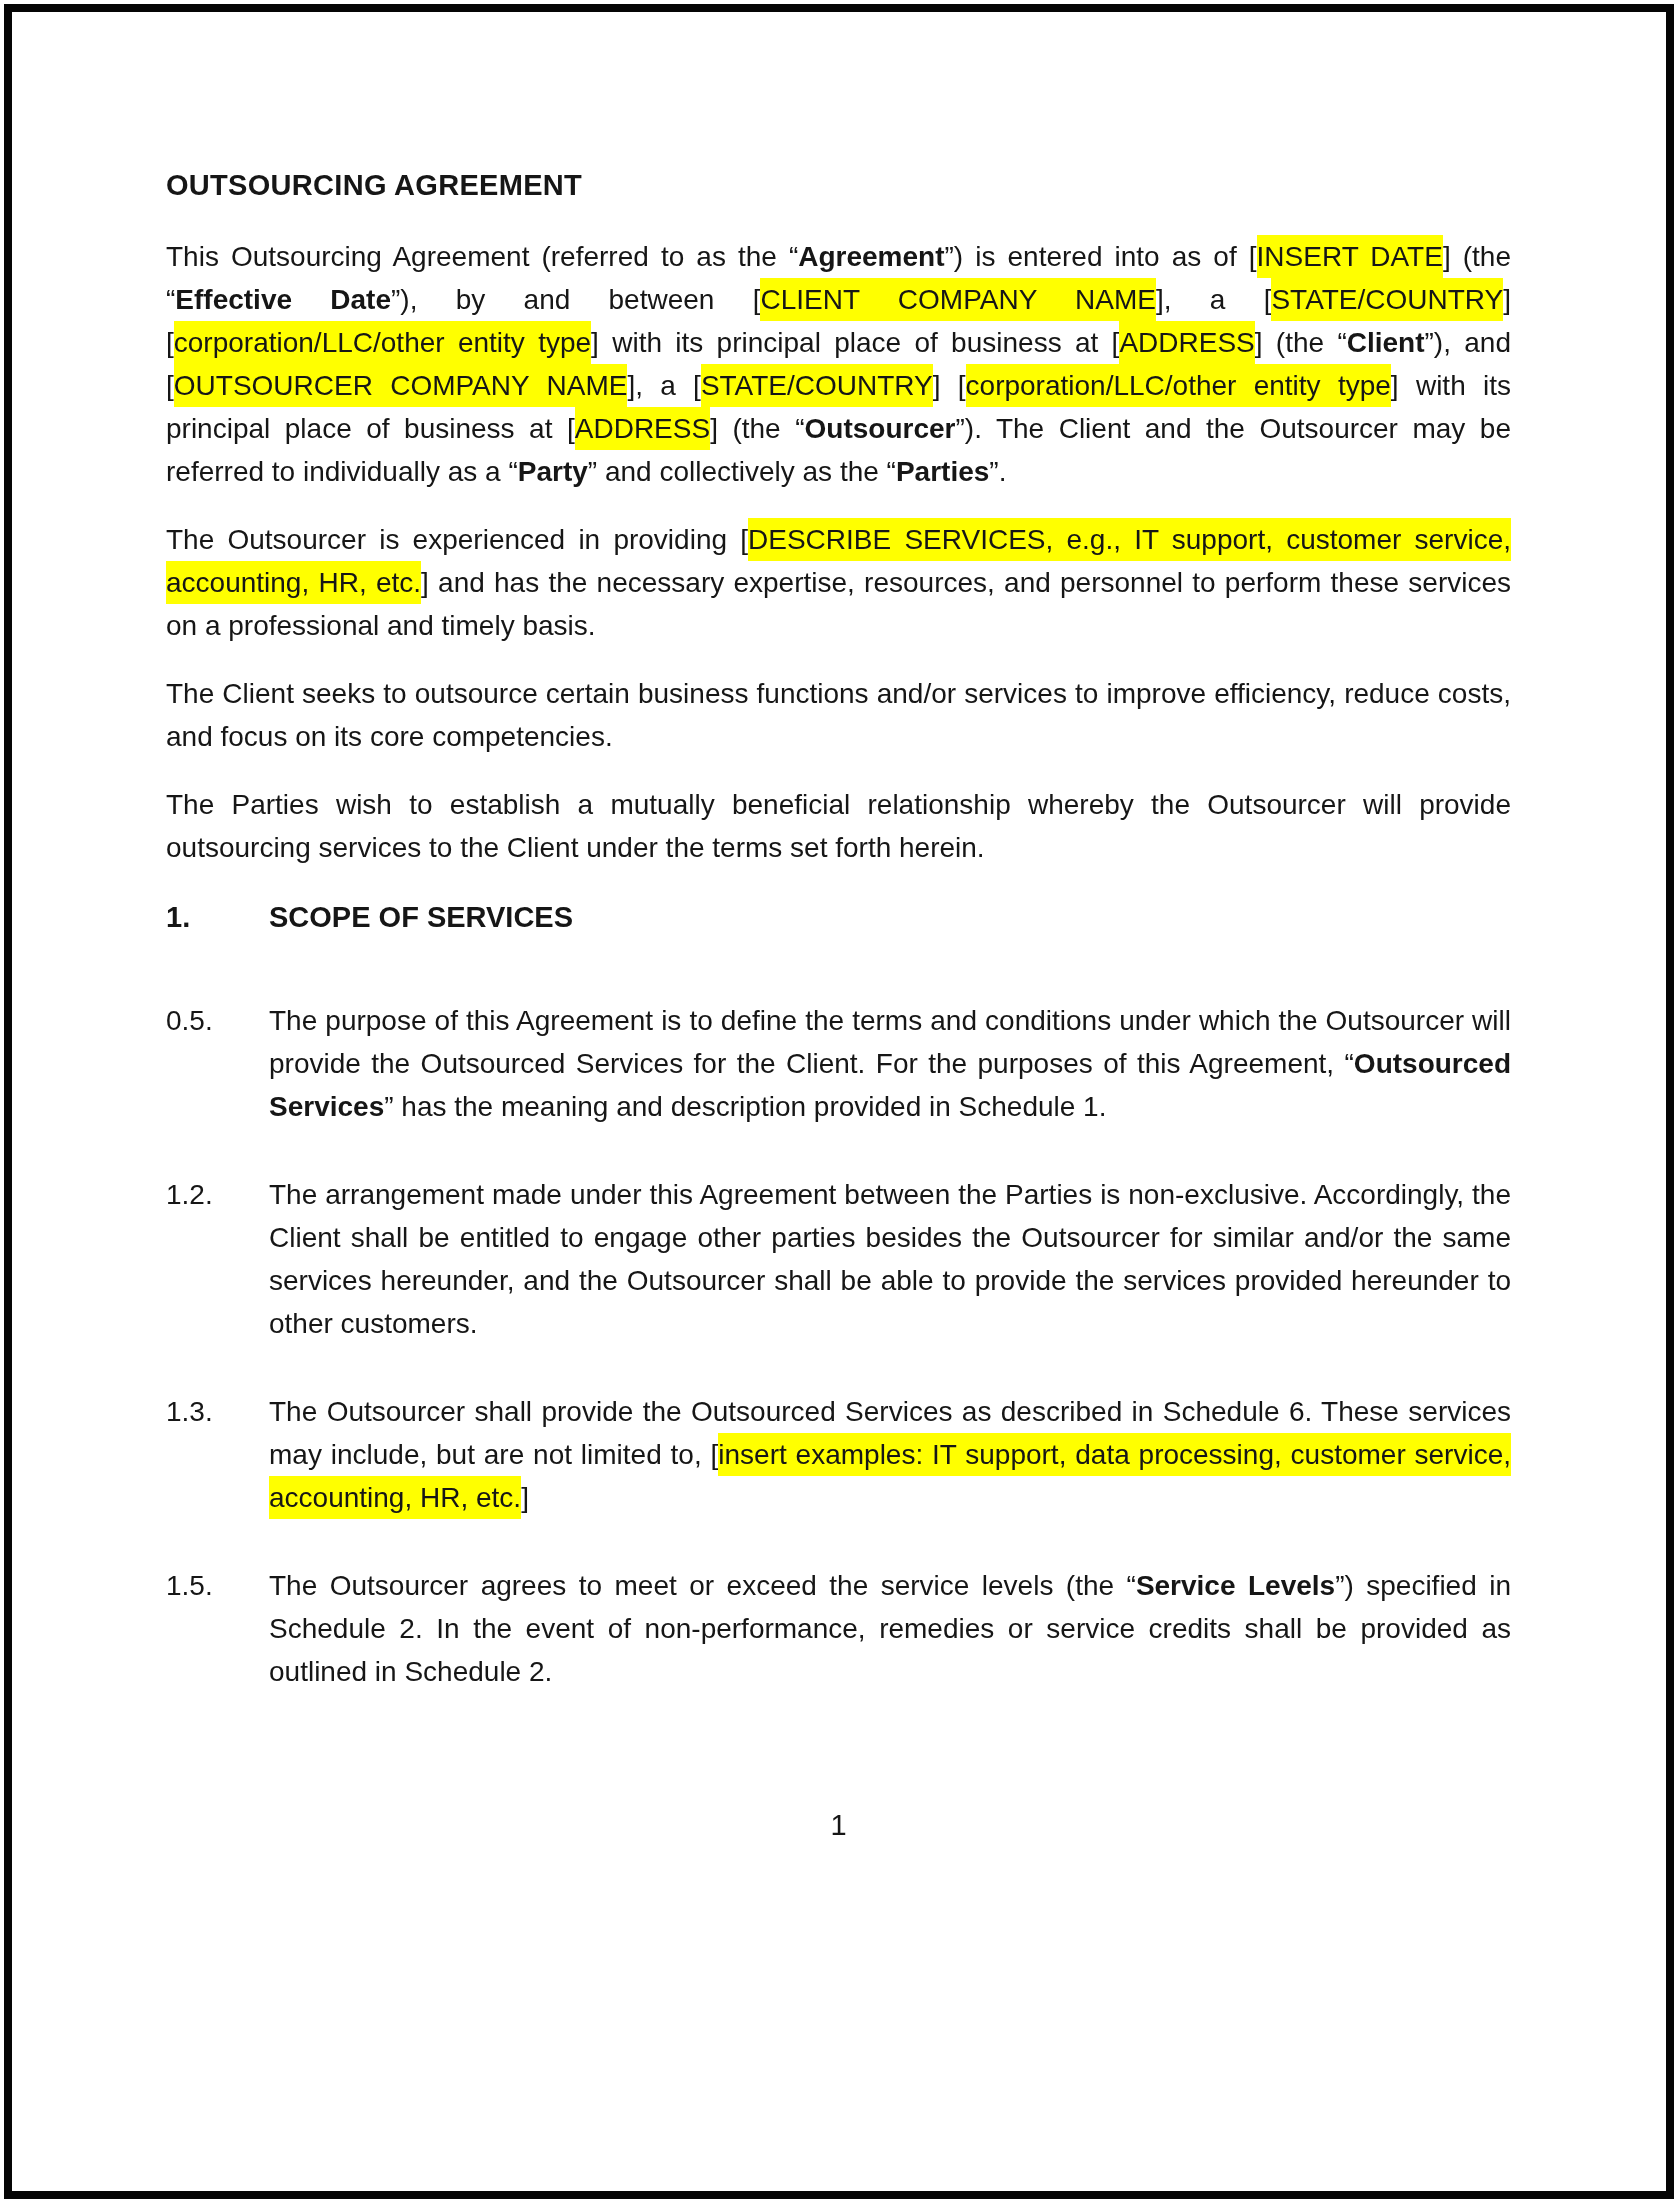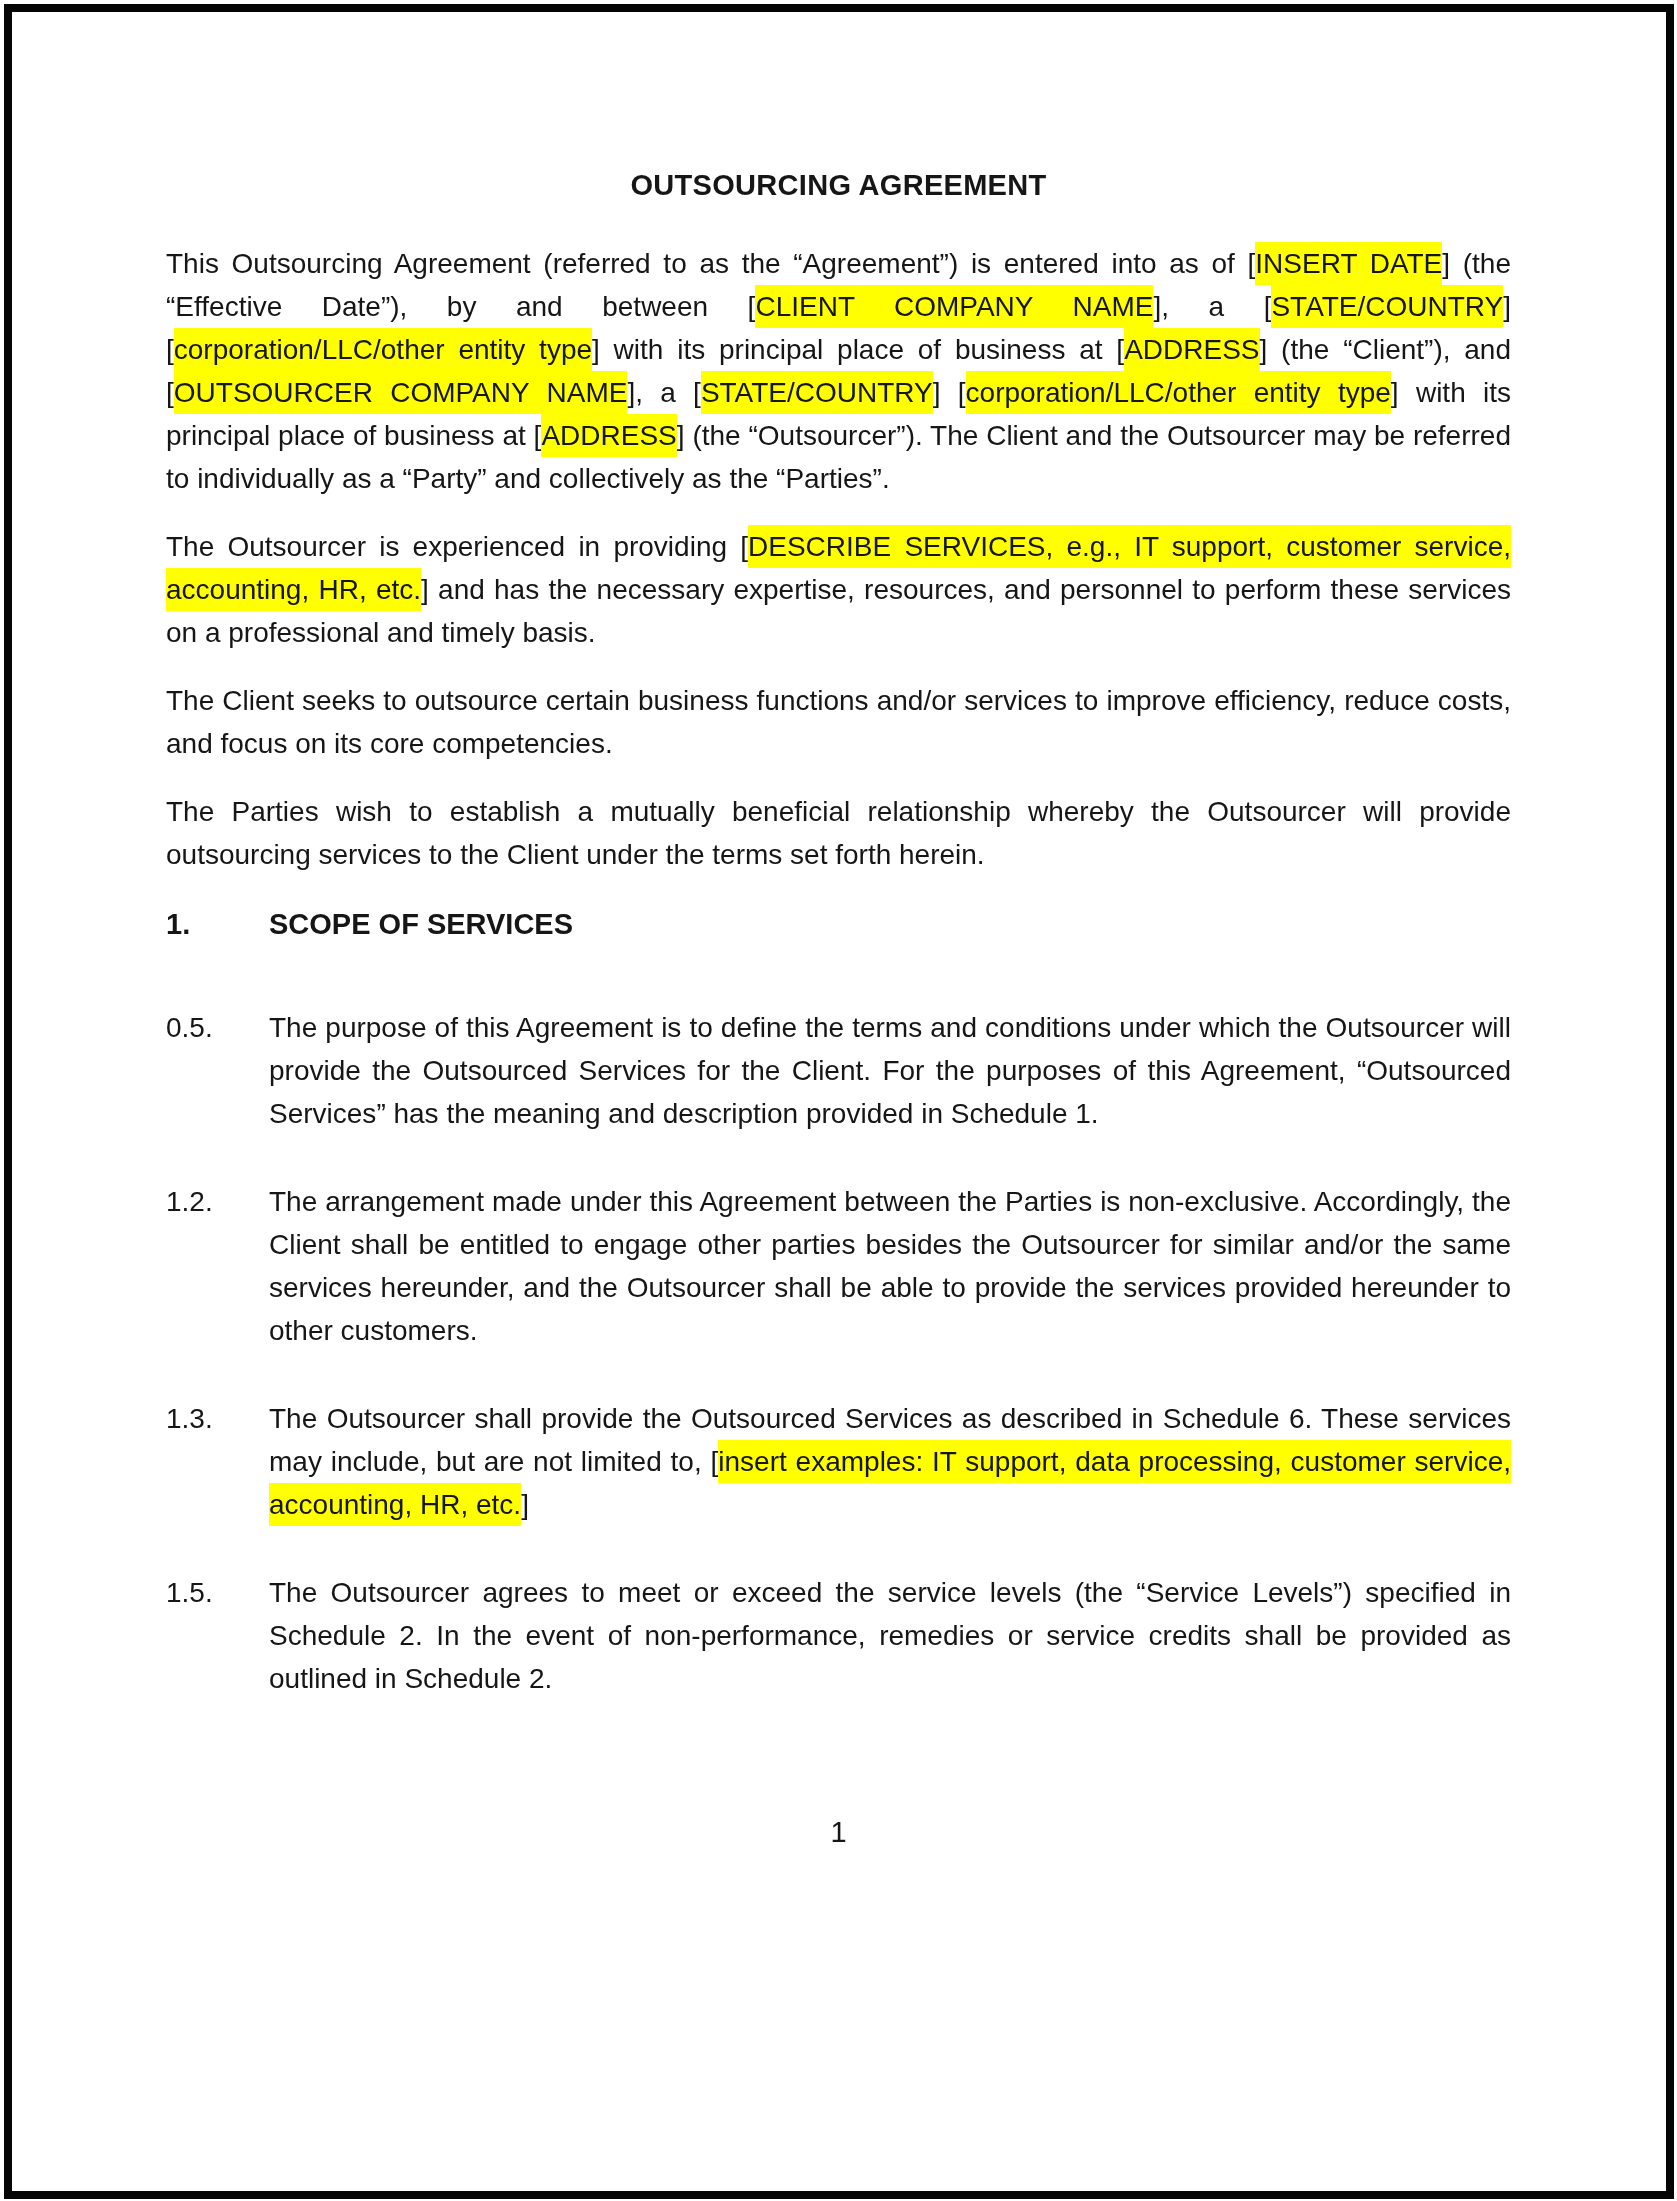--- a/index.html
+++ b/index.html
@@ -24,22 +24,22 @@
     border: 8.8px solid #050505;
     pointer-events: none;
   }
   .content {
     position: absolute;
     left: 166px;
     top: 0;
     width: 1345px;
   }
   .doc-title {
-    margin: 164px 0 35px 0;
-    text-align: center;
+    margin: 164px 0 28px 0;
+    text-align: left;
     font-weight: 700;
     font-size: 29px;
     line-height: 43px;
     letter-spacing: 0.3px;
   }
   .para {
     font-size: 28px;
     line-height: 43px;
     text-align: justify;
     margin: 0 0 25px 0;
@@ -61,21 +61,21 @@
   }
   .hang-num {
     position: absolute;
     left: 0;
     top: 0;
     white-space: nowrap;
   }
   .item-body {
     text-align: justify;
   }
-  .b { font-weight: 400; }
+  .b { font-weight: 700; }
   .hl {
     background: var(--hl, #ffff00);
     padding: 6px 0;
   }
   .page-number {
     margin-top: 111px;
     text-align: center;
     font-size: 29px;
     line-height: 43px;
   }

